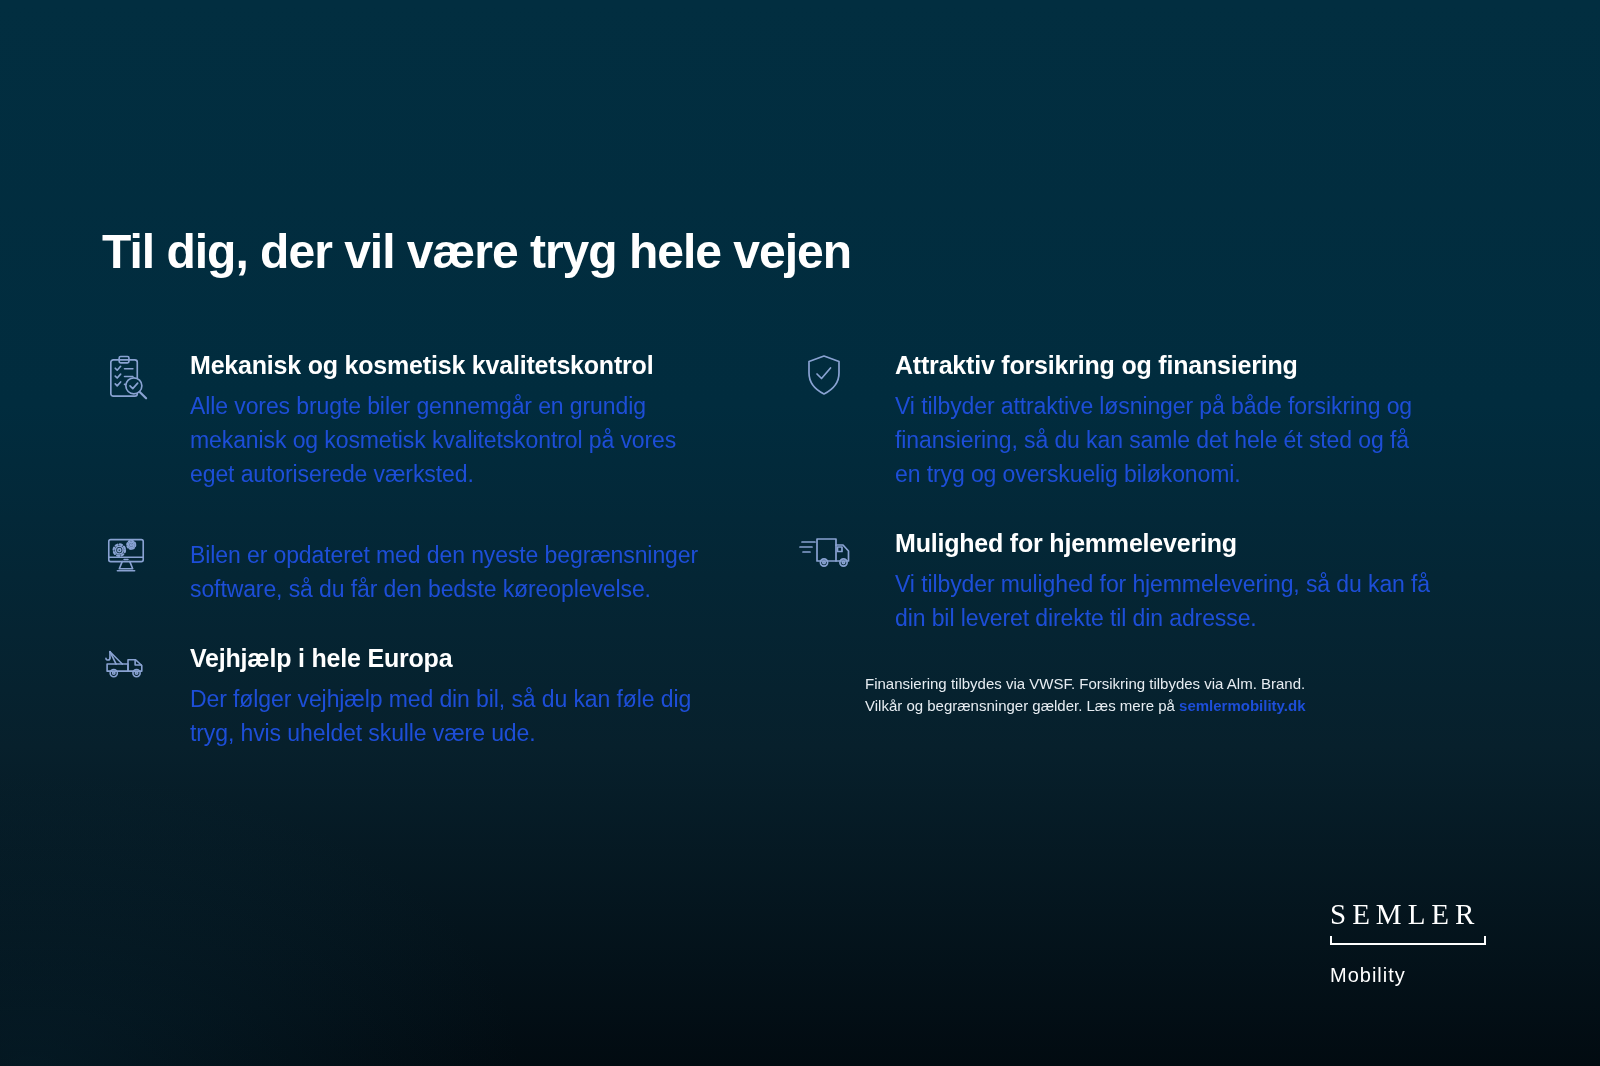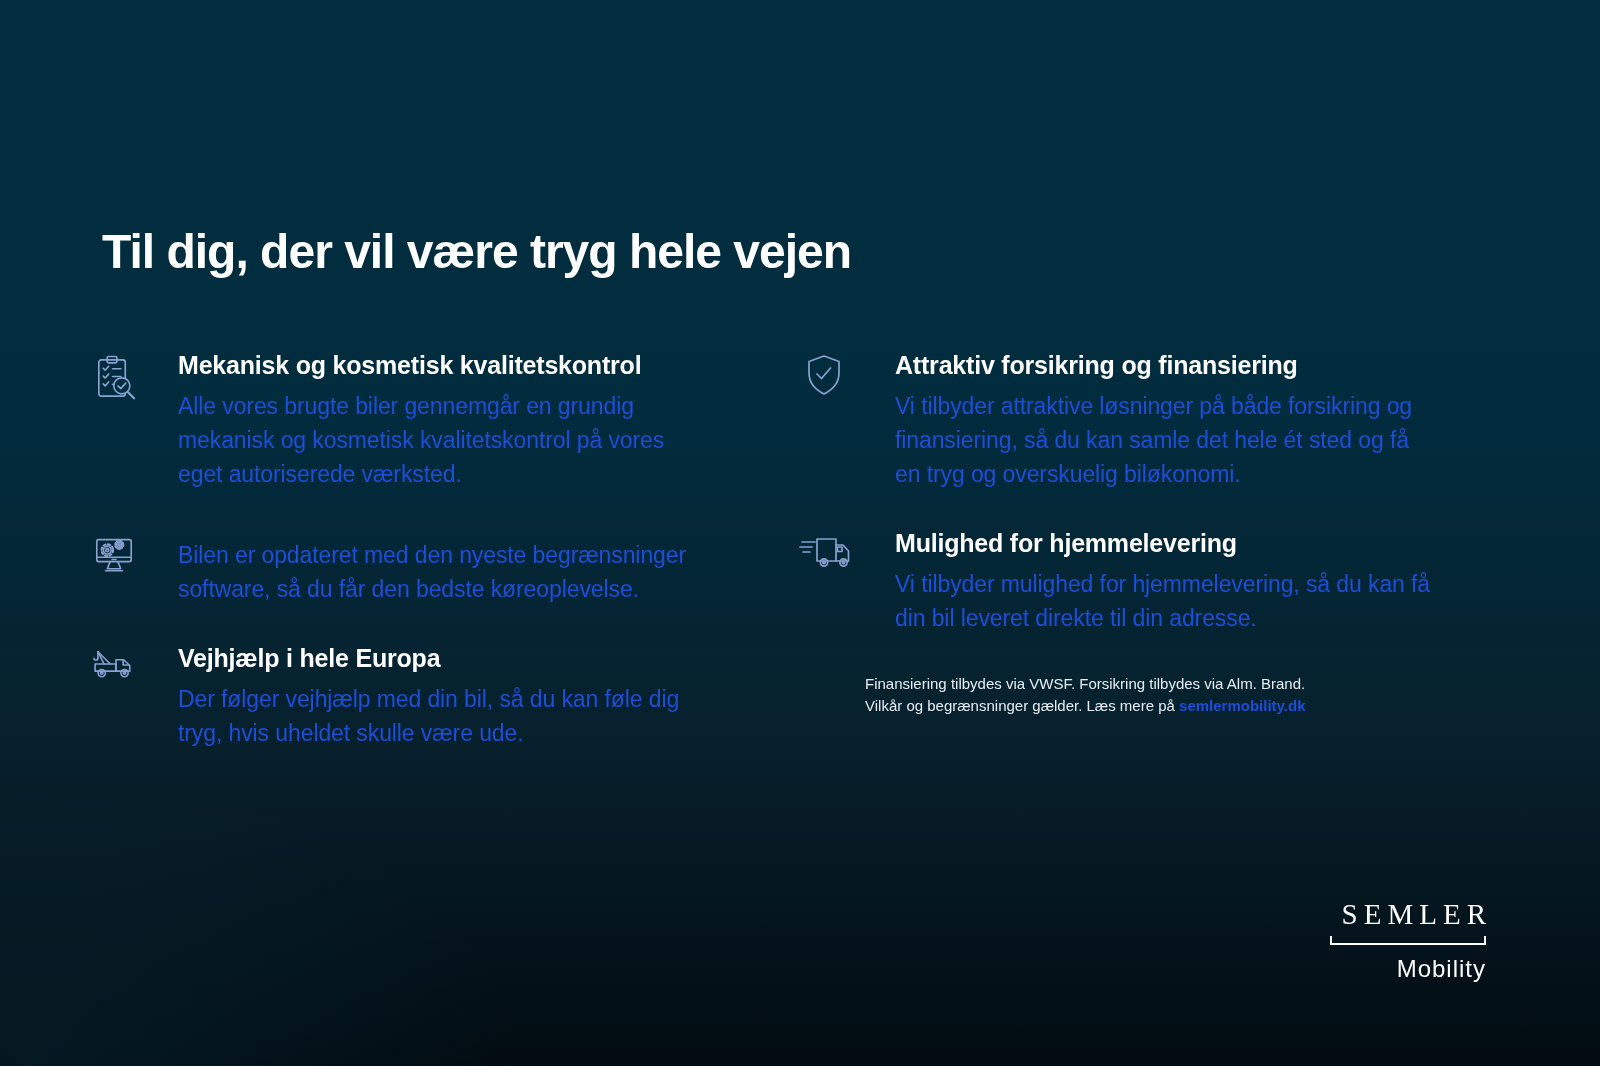--- a/index.html
+++ b/index.html
@@ -8,44 +8,44 @@
     font-family:"Liberation Sans",sans-serif; color:#ffffff;
     background:
       radial-gradient(700px 420px at 30px 1066px, rgba(10,55,75,.30), rgba(0,0,0,0) 70%),
       linear-gradient(180deg,#022e40 0%,#012c3e 38%,#07202c 70%,#020b11 100%);
   }
   .page-title {
     position:absolute; left:102px; top:192px;
     font-size:48px; font-weight:700; letter-spacing:-1px; color:#ffffff;
   }
   .col { position:absolute; top:351px; }
-  .col-left  { left:91px; width:680px; }
+  .col-left  { left:103px; width:680px; }
   .col-right { left:798px; width:650px; }
   .item { display:flex; margin-bottom:38px; }
   .icon-col { flex:0 0 87px; padding-top:2px; }
   .col-right .icon-col { flex-basis:97px; }
   .icon-col svg { display:block; }
   .text-col { flex:1; }
   .item-title { font-size:25px; font-weight:700; letter-spacing:-0.2px; color:#ffffff; }
   .item-body {
     margin-top:9px; font-size:23px; line-height:34px; letter-spacing:-0.1px;
     color:#1d4ed8; white-space:pre-line;
   }
   .disclaimer { margin-left:67px; margin-top:10px; font-size:15px; line-height:22px; color:#e7edf2; }
   .disclaimer .bold-link { font-weight:700; color:#1d4ed8; }
-  .logo { position:absolute; left:1330px; top:898px; width:156px; text-align:right; }
+  .logo { position:absolute; left:1330px; top:898px; width:156px; text-align:left; }
   .logo-brand {
     font-family:"Liberation Serif",serif; font-size:29px; letter-spacing:6px;
     margin-right:-6px; color:#ffffff; white-space:nowrap;
   }
   .logo-line {
     height:7px; margin-top:5px;
     border-left:2px solid #ffffff; border-right:2px solid #ffffff; border-bottom:2px solid #ffffff;
   }
-  .logo-sub { margin-top:10px; font-size:24px; letter-spacing:1px; color:#ffffff; }
+  .logo-sub { margin-top:19px; font-size:20px; letter-spacing:1px; color:#ffffff; }
   .icon-stroke { stroke:#89a2d2; fill:none; stroke-width:1.7; stroke-linecap:round; stroke-linejoin:round; }
 </style>
 </head>
 <body>
 
 <h1 class="page-title">Til dig, der vil være tryg hele vejen</h1>
 
 <div class="col col-left">
 
   <div class="item">

